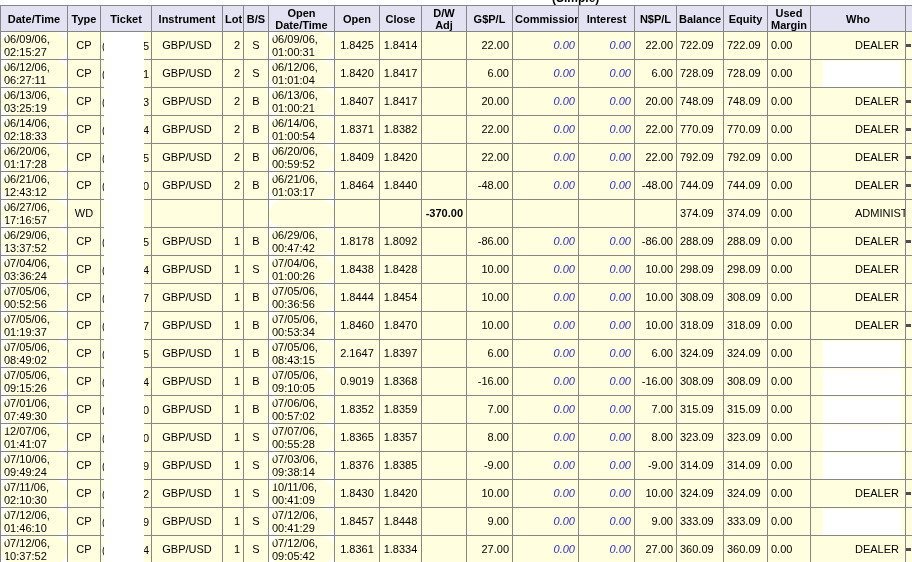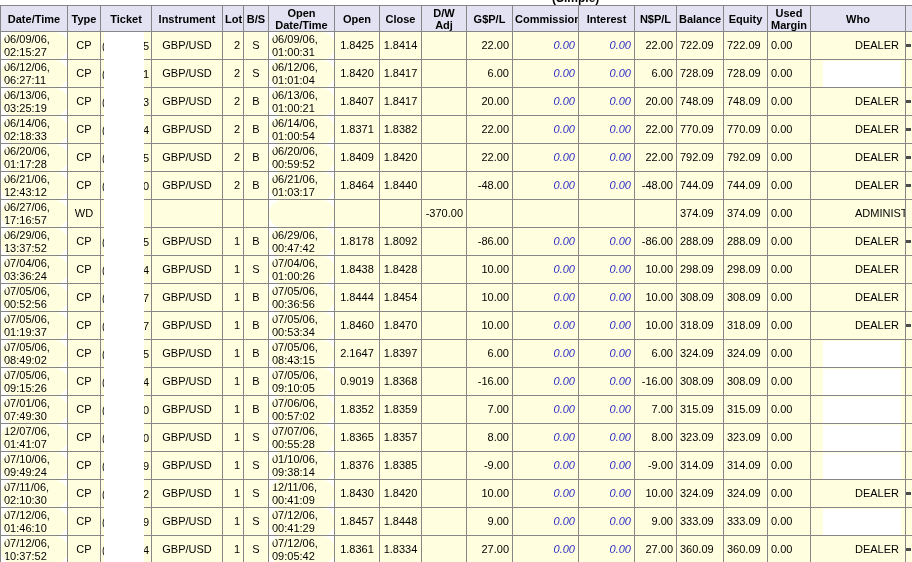--- a/index.html
+++ b/index.html
@@ -19,21 +19,21 @@
     padding:0 2px;white-space:pre-line;
   }
   thead tr{height:26px;}
   tbody tr{height:28px;}
   td{background:var(--row-bg,#ffffe0);padding:0 2px;line-height:13px;}
   td.ctr{text-align:center;}
   td.num{text-align:right;padding-right:3px;}
   td.left{text-align:left;padding-left:3px;}
   td.wrap{white-space:normal;border-radius:14px;}
   td.blue{color:var(--zero-blue,#2f2fc4);font-style:italic;}
-  td.boldcell{font-weight:normal;}
+  td.boldcell{font-weight:bold;}
   td.ticket{position:relative;padding:0;}
   td.who{position:relative;white-space:nowrap;padding-left:44px;}
   td.sliver{padding:0;}
   .tfrag-l{position:absolute;left:1px;top:50%;transform:translateY(-50%);font-size:10px;}
   .tfrag-r{position:absolute;right:2px;top:50%;transform:translateY(-50%);}
   .redact{position:absolute;background:#fff;z-index:5;}
   .redact-ticket{left:104px;top:32px;width:40px;height:530px;}
   .redact-who{left:12px;top:1px;width:78px;height:28px;}
   .edge-mark{width:5px;height:3px;background:#4d4d4d;margin-top:0;}
 </style>
@@ -468,21 +468,21 @@
         <tr>
           <td class="left wrap">07/10/06, 09:49:24</td>
           <td class="ctr">CP</td>
           <td class="ticket">
             <span class="tfrag-l">(</span>
             <span class="tfrag-r">9</span>
           </td>
           <td class="ctr">GBP/USD</td>
           <td class="num">1</td>
           <td class="ctr">S</td>
-          <td class="left wrap">01/10/06, 09:38:14</td>
+          <td class="left wrap">07/03/06, 09:38:14</td>
           <td class="ctr">1.8376</td>
           <td class="ctr">1.8385</td>
           <td class="num boldcell"></td>
           <td class="num">-9.00</td>
           <td class="num blue">0.00</td>
           <td class="num blue">0.00</td>
           <td class="num">-9.00</td>
           <td class="left">314.09</td>
           <td class="left">314.09</td>
           <td class="left">0.00</td>
@@ -492,21 +492,21 @@
         <tr>
           <td class="left wrap">07/11/06, 02:10:30</td>
           <td class="ctr">CP</td>
           <td class="ticket">
             <span class="tfrag-l">(</span>
             <span class="tfrag-r">2</span>
           </td>
           <td class="ctr">GBP/USD</td>
           <td class="num">1</td>
           <td class="ctr">S</td>
-          <td class="left wrap">12/11/06, 00:41:09</td>
+          <td class="left wrap">10/11/06, 00:41:09</td>
           <td class="ctr">1.8430</td>
           <td class="ctr">1.8420</td>
           <td class="num boldcell"></td>
           <td class="num">10.00</td>
           <td class="num blue">0.00</td>
           <td class="num blue">0.00</td>
           <td class="num">10.00</td>
           <td class="left">324.09</td>
           <td class="left">324.09</td>
           <td class="left">0.00</td>

